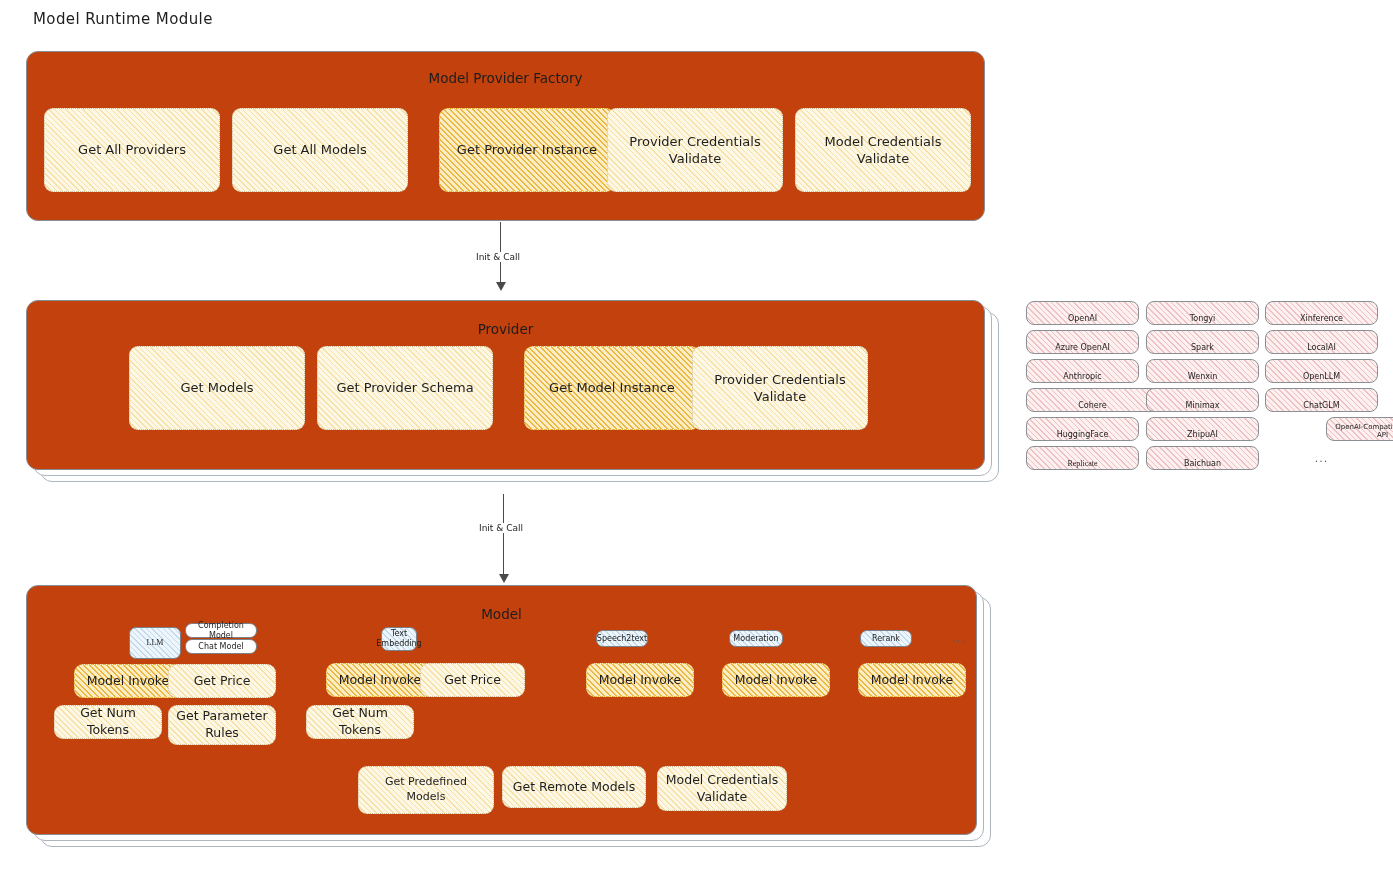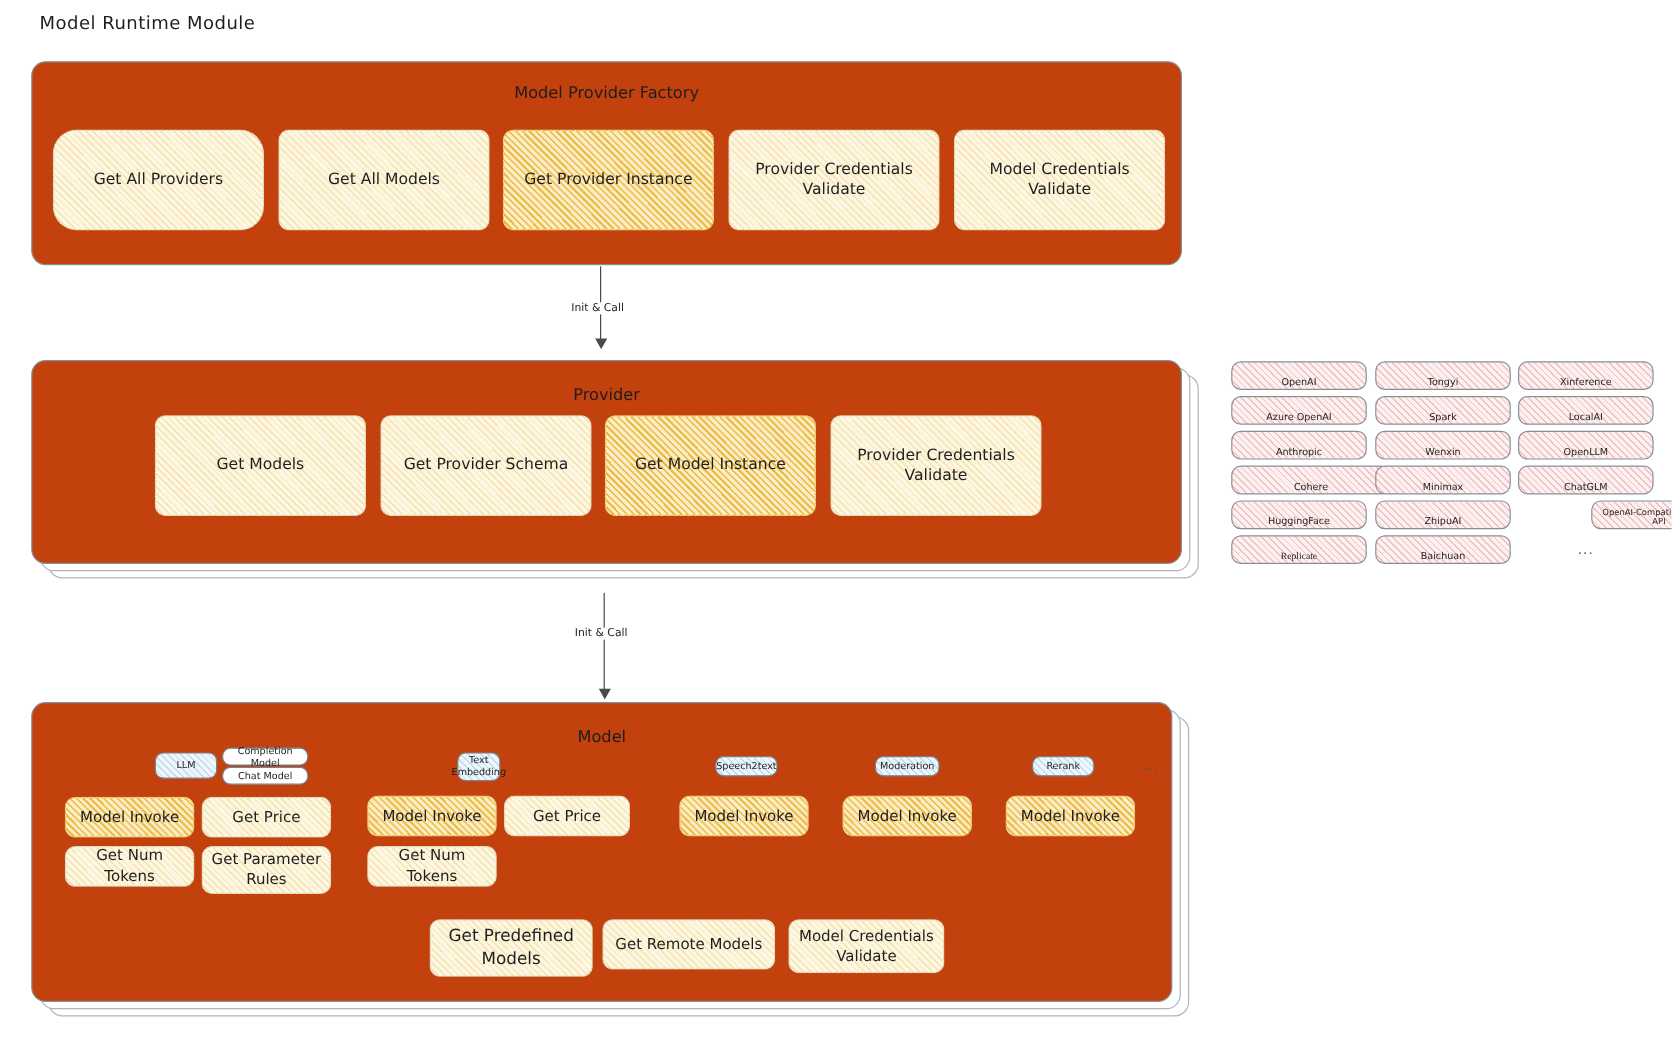--- a/index.html
+++ b/index.html
@@ -39,20 +39,21 @@
     background-image:repeating-linear-gradient(45deg,
       rgba(241,204,112,.55) 0px,rgba(241,204,112,.55) 1px,
       rgba(255,255,255,0) 1px,rgba(255,255,255,0) 4px);
   }
   .node.hl{
     border-color:#e3b341;
     background-color:#fbeec4;
     background-image:repeating-linear-gradient(45deg,
       rgba(235,180,60,.95) 0px,rgba(235,180,60,.95) 1.4px,
       rgba(255,255,255,0) 1.4px,rgba(255,255,255,0) 4px);
+    margin-left:20px;
   }
 
   
   .pill{
     position:absolute;box-sizing:border-box;
     border:1.2px solid #8a8f94;border-radius:8px;
     display:flex;align-items:flex-end;justify-content:center;text-align:center;
     font-size:8px;color:#1e1e1e;padding:1px 3px;
     background-color:#fdf0f0;
     background-image:repeating-linear-gradient(45deg,
@@ -90,21 +91,21 @@
 </head>
 <body>
 
 <div class="canvas">
 
   <div id="page-title">Model Runtime Module</div>
 
   <div class="panel" style="left:26px;top:51px;width:959px;height:170px;">
     <div class="panel-title" style="top:18px;">Model Provider Factory</div>
   </div>
-  <div class="node" style="left:44px;top:108px;width:176px;height:84px;font-size:13px;border-radius:20px;">
+  <div class="node" style="left:44px;top:108px;width:176px;height:84px;font-size:13px;">
     <span>Get All Providers</span>
   </div>
   <div class="node" style="left:232px;top:108px;width:176px;height:84px;font-size:13px;">
     <span>Get All Models</span>
   </div>
   <div class="node hl" style="left:419px;top:108px;width:176px;height:84px;font-size:13px;">
     <span>Get Provider Instance</span>
   </div>
   <div class="node" style="left:607px;top:108px;width:176px;height:84px;font-size:13px;">
     <span>Provider Credentials Validate</span>
@@ -193,21 +194,21 @@
   <div class="arrow-line" style="left:503px;top:494px;height:84px;"></div>
   <div class="arrow-head" style="left:499px;top:574px;"></div>
   <div class="arrow-label" style="left:475px;top:523px;">Init &amp; Call</div>
 
   <div class="panel-ghost" style="left:40px;top:597px;width:951px;height:250px;"></div>
   <div class="panel-ghost" style="left:33px;top:591px;width:951px;height:250px;"></div>
   <div class="panel" style="left:26px;top:585px;width:951px;height:250px;">
     <div class="panel-title" style="top:20px;">Model</div>
   </div>
 
-  <div class="badge" style="left:129px;top:627px;width:52px;height:22px;">
+  <div class="badge" style="left:129px;top:627px;width:52px;height:32px;font-family:Liberation Serif, serif;">
     <span>LLM</span>
     </div>
   <div class="badge plain" style="left:185px;top:623px;width:72px;height:15px;">
     <span>Completion Model</span>
     </div>
   <div class="badge plain" style="left:185px;top:639px;width:72px;height:15px;">
     <span>Chat Model</span>
     </div>
 
   <div class="node hl" style="left:54px;top:664px;width:108px;height:34px;font-size:12.5px;">
@@ -252,21 +253,21 @@
 
   <div class="badge" style="left:860px;top:630px;width:52px;height:17px;">
     <span>Rerank</span>
     </div>
   <div class="node hl" style="left:838px;top:663px;width:108px;height:34px;font-size:12.5px;">
     <span>Model Invoke</span>
     </div>
 
   <div class="ellipsis" style="left:946px;top:630px;width:26px;height:16px;">...</div>
 
-  <div class="node" style="left:358px;top:766px;width:136px;height:48px;font-size:14px;">
+  <div class="node" style="left:358px;top:766px;width:136px;height:48px;font-size:11px;">
     <span>Get Predefined Models</span>
     </div>
   <div class="node" style="left:502px;top:766px;width:144px;height:42px;font-size:12.5px;">
     <span>Get Remote Models</span>
     </div>
   <div class="node" style="left:657px;top:766px;width:130px;height:45px;font-size:12.5px;">
     <span>Model Credentials Validate</span>
     </div>
 
 </div>

